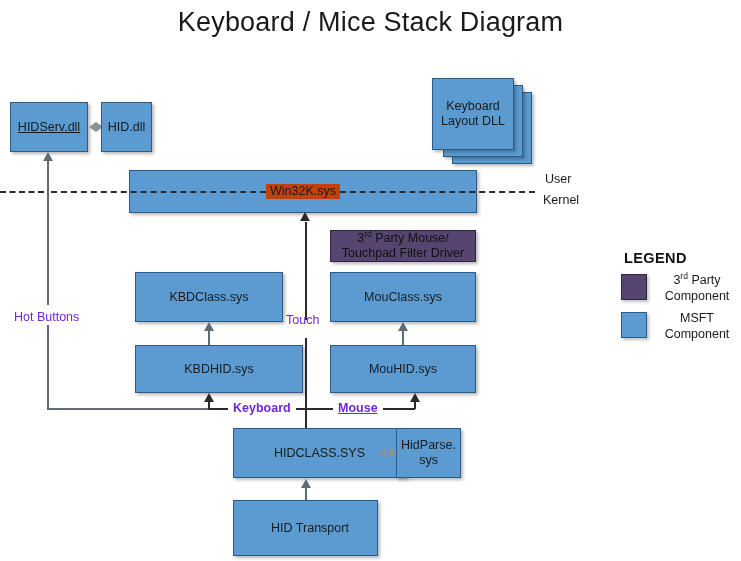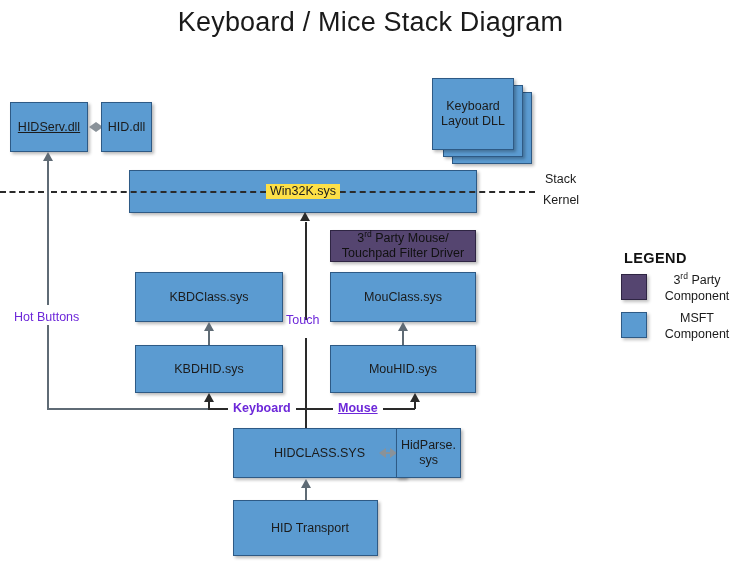--- a/index.html
+++ b/index.html
@@ -168,26 +168,26 @@
     <span class="lbl">HID.dll</span>
   </div>
 
   <div class="line hline gray" style="left:47px; top:408px; width:185px;"></div>
   <div class="line vline gray" style="left:47px; top:325px; height:84px;"></div>
   <div class="line vline gray" style="left:47px; top:160px; height:145px;"></div>
   <div class="arrowup gray" style="left:42.5px; top:152px;"></div>
   <div class="edge-label" style="left:14px; top:310px;">Hot Buttons</div>
 
   <div class="box msft" style="left:129px; top:170px; width:348px; height:43px;">
-    <span class="lbl" style="background:#fde047; position:relative; z-index:3; display:inline-block; width:auto; padding:0 4px;">Win32K.sys</span>
+    <span class="lbl" style="background:#c2410c; position:relative; z-index:3; display:inline-block; width:auto; padding:0 4px;">Win32K.sys</span>
   </div>
 
   <div class="dashline" style="left:0px; top:191px; width:44px;"></div>
   <div class="dashline" style="left:51px; top:191px; width:484px;"></div>
-  <div class="ukl" style="left:545px; top:172px;">Stack</div>
+  <div class="ukl" style="left:545px; top:172px;">User</div>
   <div class="ukl" style="left:543px; top:193px;">Kernel</div>
 
   <div class="line vline" style="left:305px; top:222px; height:98px;"></div>
   <div class="line vline" style="left:305px; top:338px; height:100px;"></div>
   <div class="arrowup" style="left:300px; top:212px;"></div>
   <div class="edge-label" style="left:286px; top:313px;">Touch</div>
 
 
   <div class="box thirdparty" style="left:330px; top:230px; width:146px; height:32px; flex-direction:column;">
     <span class="lbl"><span>3</span><sup>rd</sup><span> Party Mouse/</span></span>
@@ -200,21 +200,21 @@
   <div class="box msft" style="left:330px; top:272px; width:146px; height:50px;">
     <span class="lbl">MouClass.sys</span>
   </div>
 
   <div class="line vline gray" style="left:208px; top:330px; height:20px;"></div>
   <div class="arrowup gray" style="left:203.5px; top:322px;"></div>
 
   <div class="line vline gray" style="left:402px; top:330px; height:20px;"></div>
   <div class="arrowup gray" style="left:397.5px; top:322px;"></div>
 
-  <div class="box msft" style="left:135px; top:345px; width:148px; height:48px;">
+  <div class="box msft" style="left:135px; top:345px; width:168px; height:48px;">
     <span class="lbl">KBDHID.sys</span>
   </div>
   <div class="box msft" style="left:330px; top:345px; width:146px; height:48px;">
     <span class="lbl">MouHID.sys</span>
   </div>
 
   <div class="line hline" style="left:208px; top:408px; width:207px;"></div>
   <div class="line vline" style="left:208px; top:401px; height:8px;"></div>
   <div class="arrowup" style="left:203.5px; top:393px;"></div>
 

